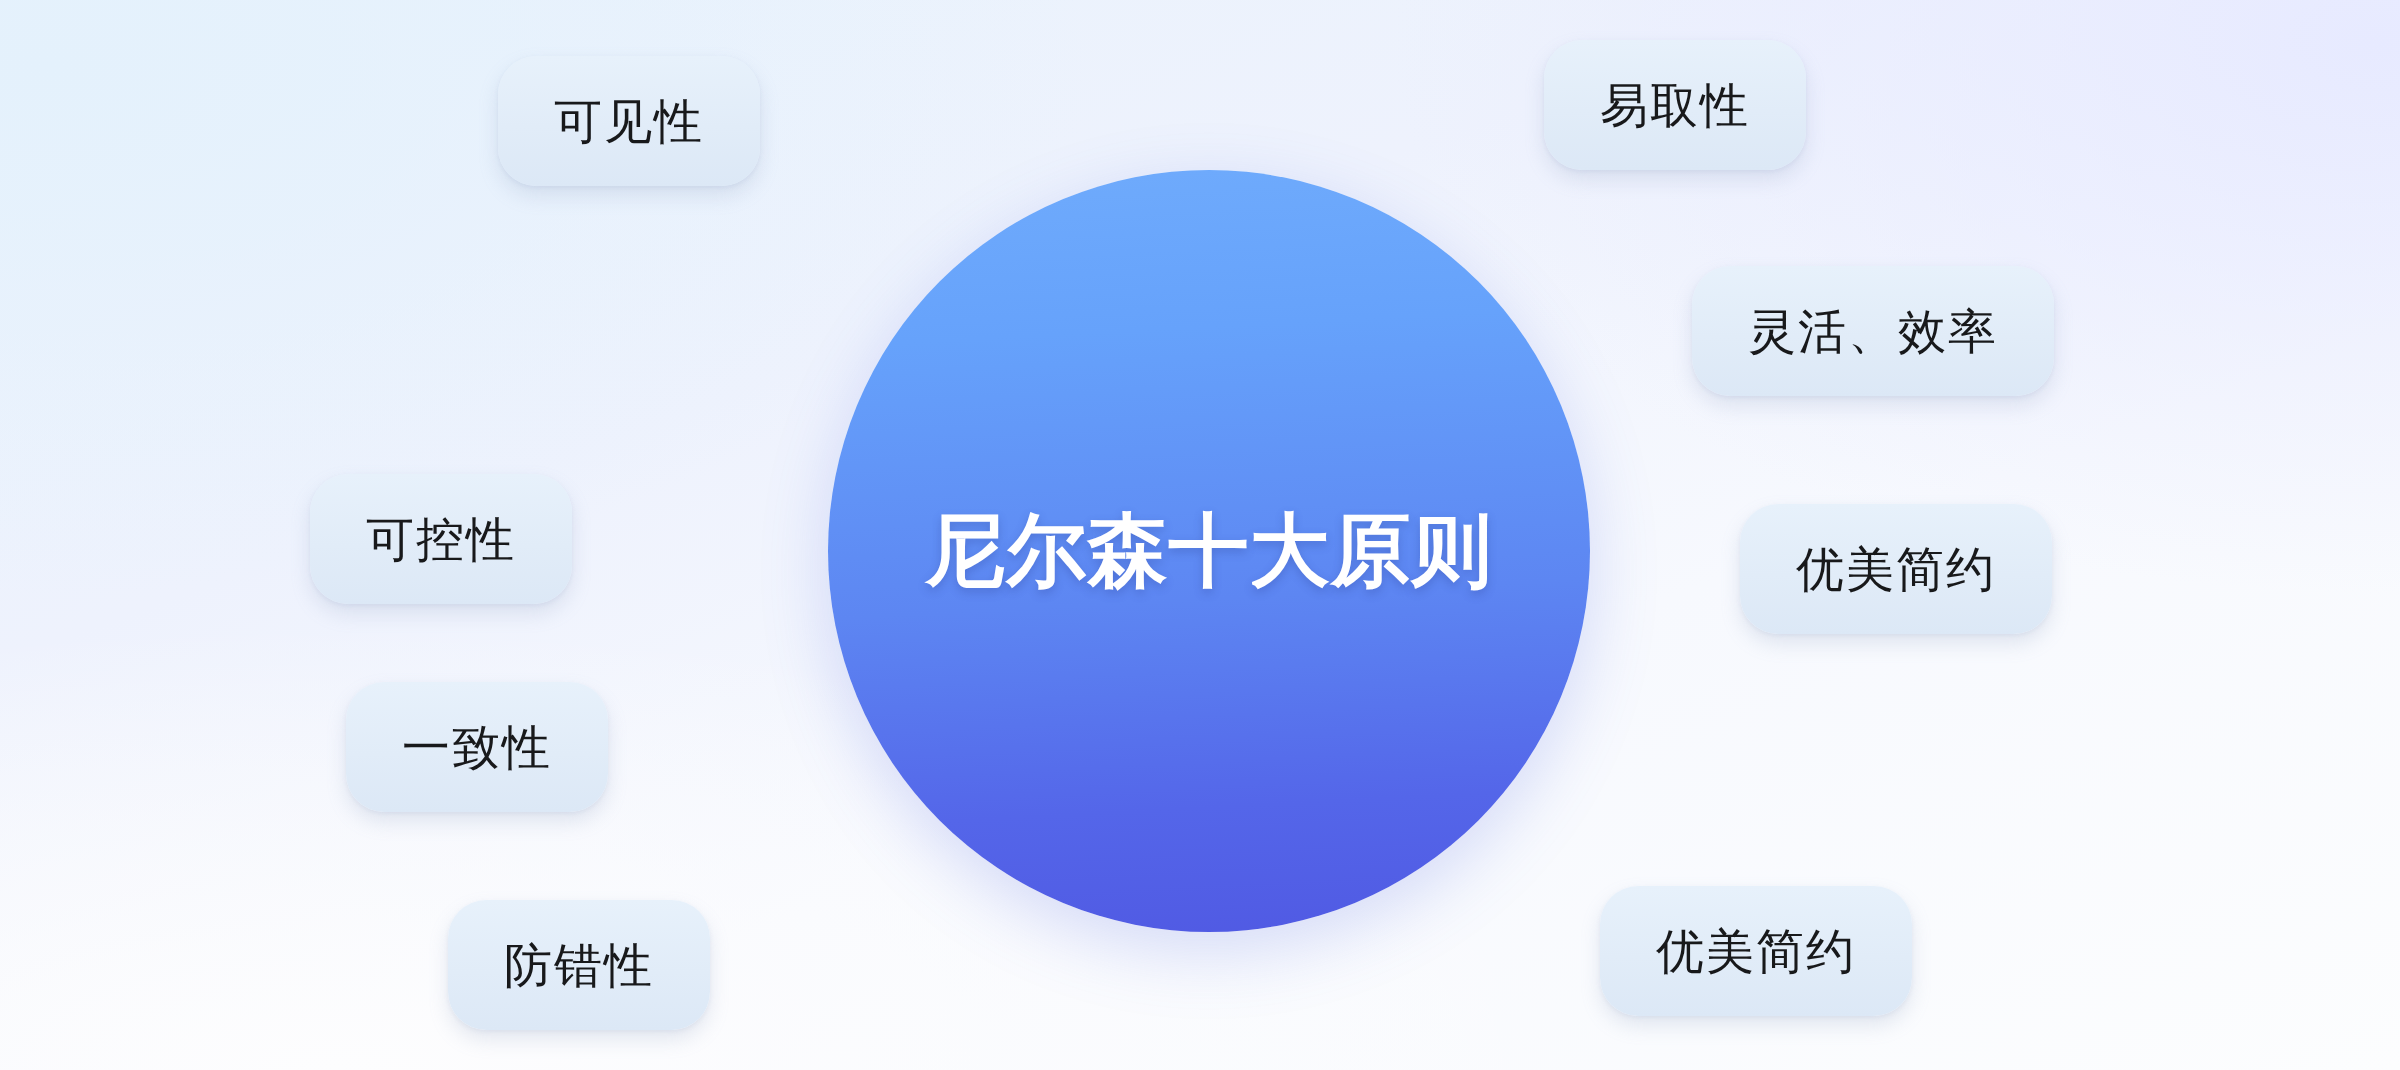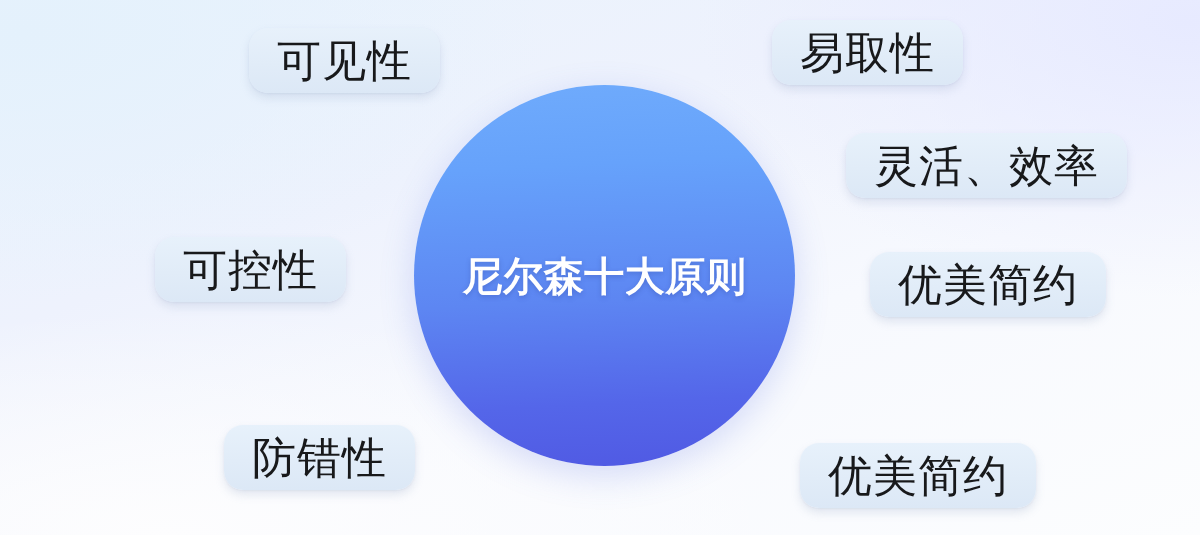--- a/index.html
+++ b/index.html
@@ -60,33 +60,33 @@
     justify-content: center;
     padding: 0 28px;
     box-sizing: border-box;
     border-radius: 19px;
     background: linear-gradient(180deg, #e7f1fb 0%, #e1ecf8 55%, #dce8f6 100%);
     box-shadow: 0 5px 10px rgba(128, 150, 186, 0.20),
                 0 1px 2px rgba(128, 150, 186, 0.12);
     white-space: nowrap;
   }
   .pill-label {
-    font-size: 44px;
+    font-size: 24px;
     font-weight: 500;
     color: #18191b;
     line-height: 1;
     letter-spacing: 1px;
   }
 
   
   .p-l1 { left: 249px; top: 28px;  }
   .p-l2 { left: 178px; top: 133px; }
   .p-l3 { left: 155px; top: 237px; justify-content: center; }
   .p-l4 { left: 173px; top: 341px; }
-  .p-l5 { left: 224px; top: 425px; }
+  .p-l5 { left: 224px; top: 450px; }
 
   
   .p-r1 { left: 772px; top: 20px;  }
   .p-r2 { left: 846px; top: 133px; }
   .p-r3 { left: 870px; top: 252px; }
   .p-r4 { left: 853px; top: 341px; }
   .p-r5 { left: 800px; top: 443px; }
 </style>
 </head>
 <body>
@@ -96,20 +96,23 @@
   <div class="hub">
     <span class="hub-title">尼尔森十大原则</span>
   </div>
 
   <div class="pill p-l1">
     <span class="pill-label">可见性</span>
   </div>
   <div class="pill p-l3">
     <span class="pill-label">可控性</span>
   </div>
+  <div class="pill p-l4">
+    <span class="pill-label">一致性</span>
+  </div>
   <div class="pill p-l5">
     <span class="pill-label">防错性</span>
   </div>
 
   <div class="pill p-r1">
     <span class="pill-label">易取性</span>
   </div>
   <div class="pill p-r2">
     <span class="pill-label">灵活、效率</span>
   </div>

